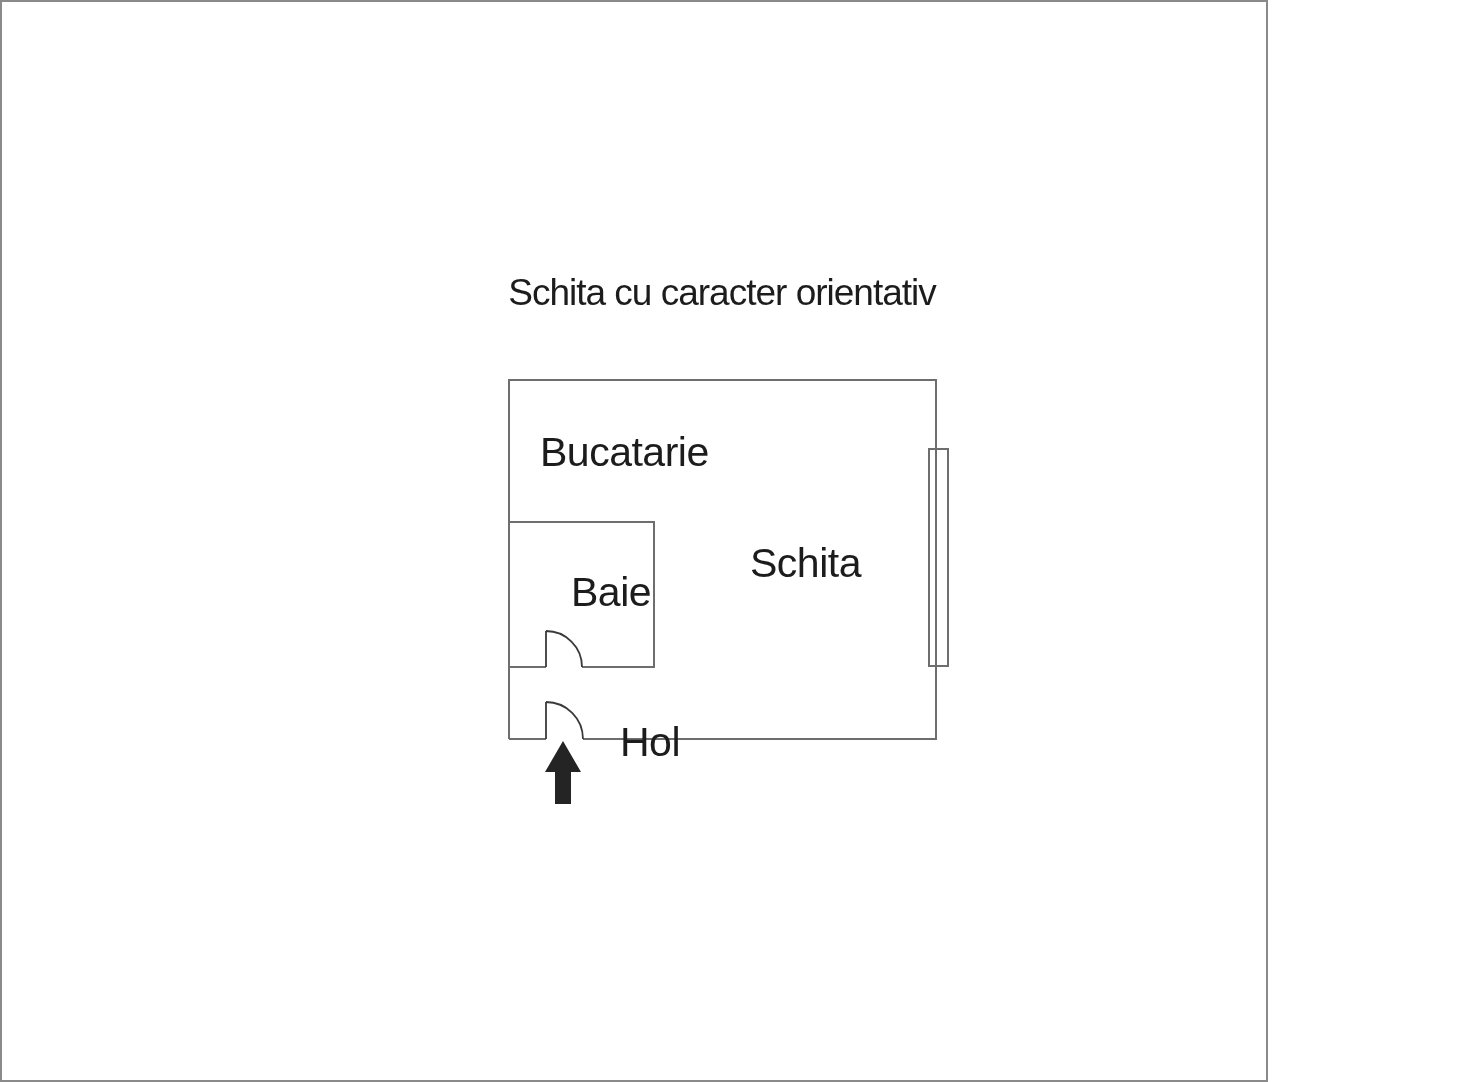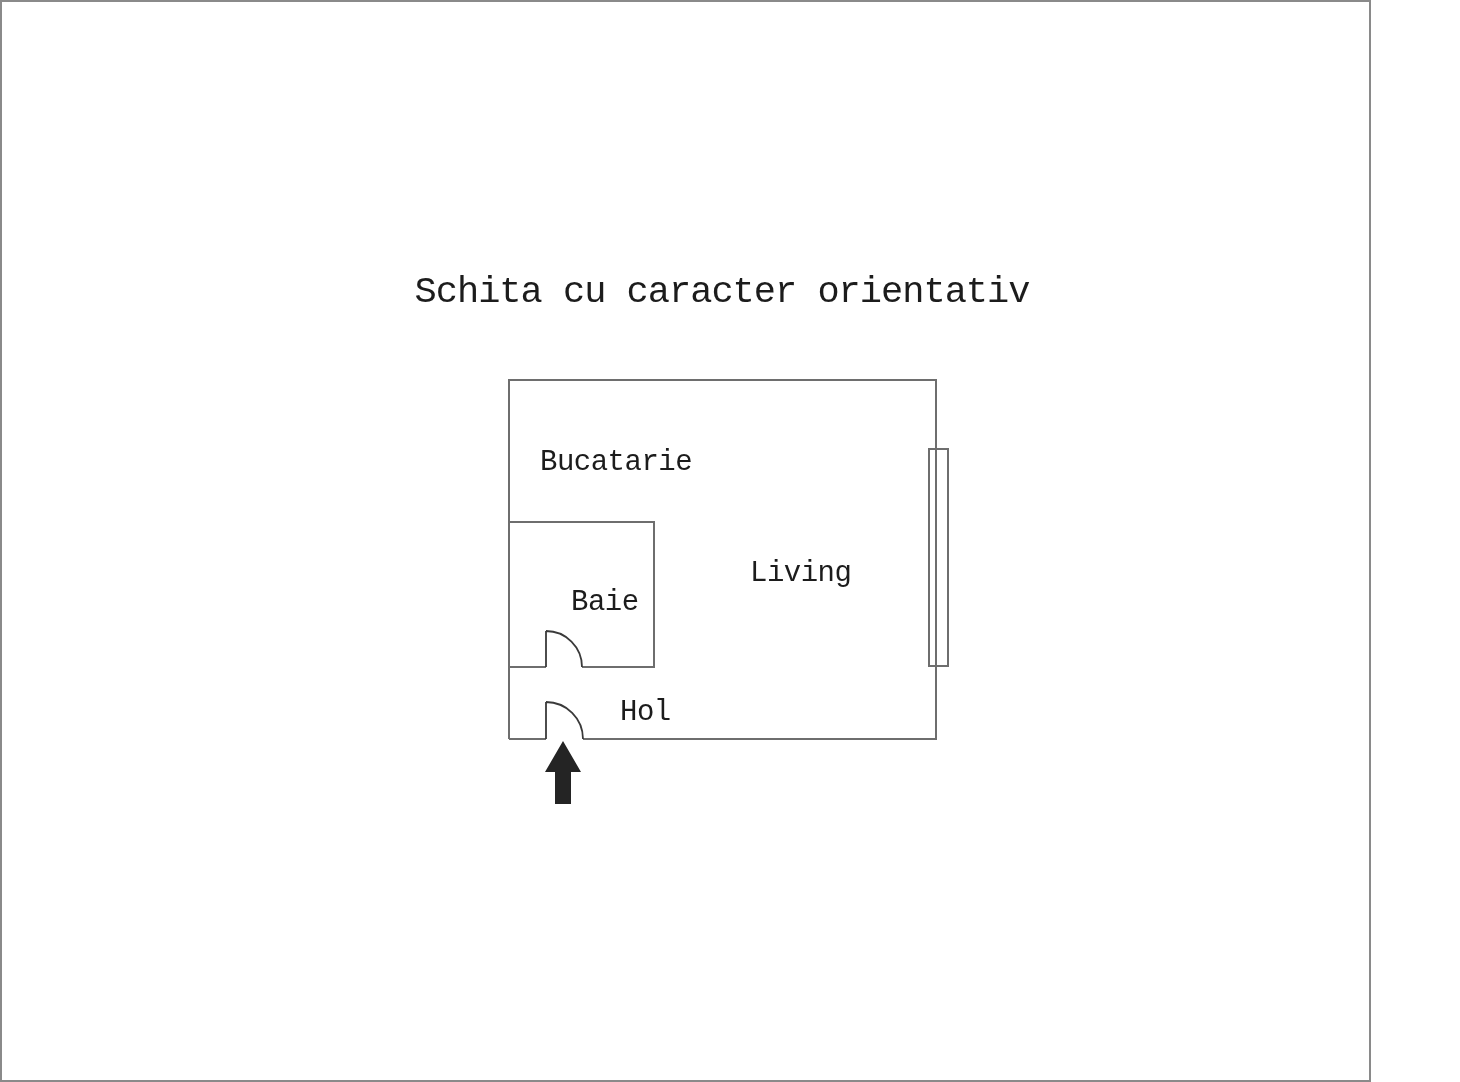--- a/index.html
+++ b/index.html
@@ -6,27 +6,27 @@
     --wall:#6e6e6e;
     --door:#3a3a3a;
     --arrow:#242424;
     --text:#1c1c1c;
     --canvas-border:#8a8a8a;
     --bg:#ffffff;
   }
   html,body{margin:0;padding:0;background:#fff;}
   .canvas{
     position:relative;
-    width:1371px;
+    width:1268px;
     height:1082px;
     box-sizing:border-box;
     border:2px solid var(--canvas-border);
     background:var(--bg);
     overflow:hidden;
-    font-family:Liberation Mono, monospace;
+    font-family:Liberation Sans, sans-serif;
     color:var(--text);
     text-align:center;
   }
   .plan-svg{
     position:absolute;
     left:0;top:0;
     width:1460px;height:1082px;
   }
   .label{
     position:absolute;
@@ -35,25 +35,25 @@
     white-space:nowrap;
     letter-spacing:-0.5px;
   }
   .title{
     top:272px;
     left:720px;
     transform:translateX(-50%);
     font-size:37px;
     letter-spacing:-1px;
   }
-  .room-label{font-size:29px;margin-top:16px;}
+  .room-label{font-size:41px;}
   .lbl-bucatarie{top:430px;left:538px;}
   .lbl-baie{top:570px;left:569px;}
   .lbl-living{top:541px;left:748px;}
-  .lbl-hol{top:680px;left:618px;}
+  .lbl-hol{top:720px;left:618px;}
 </style>
 </head>
 <body>
 
 <div class="canvas">
 
   <div class="label title">Schita cu caracter orientativ</div>
 
   <svg class="plan-svg" viewBox="0 0 1460 1082" fill="none" xmlns="http://www.w3.org/2000/svg">
 
@@ -67,17 +67,17 @@
 
     <path d="M544 700 L544 737 M544 700 A37 37 0 0 1 581 737" stroke="var(--door)" stroke-width="1.8"></path>
 
     <polygon points="561,739 579,770 569,770 569,802 553,802 553,770 543,770" fill="var(--arrow)"></polygon>
   </svg>
 
   <div class="label room-label lbl-bucatarie">Bucatarie</div>
 
   <div class="label room-label lbl-baie">Baie</div>
 
-  <div class="label room-label lbl-living">Living</div>
+  <div class="label room-label lbl-living">Schita</div>
 
   <div class="label room-label lbl-hol">Hol</div>
 
 </div>
 
 </body></html>

